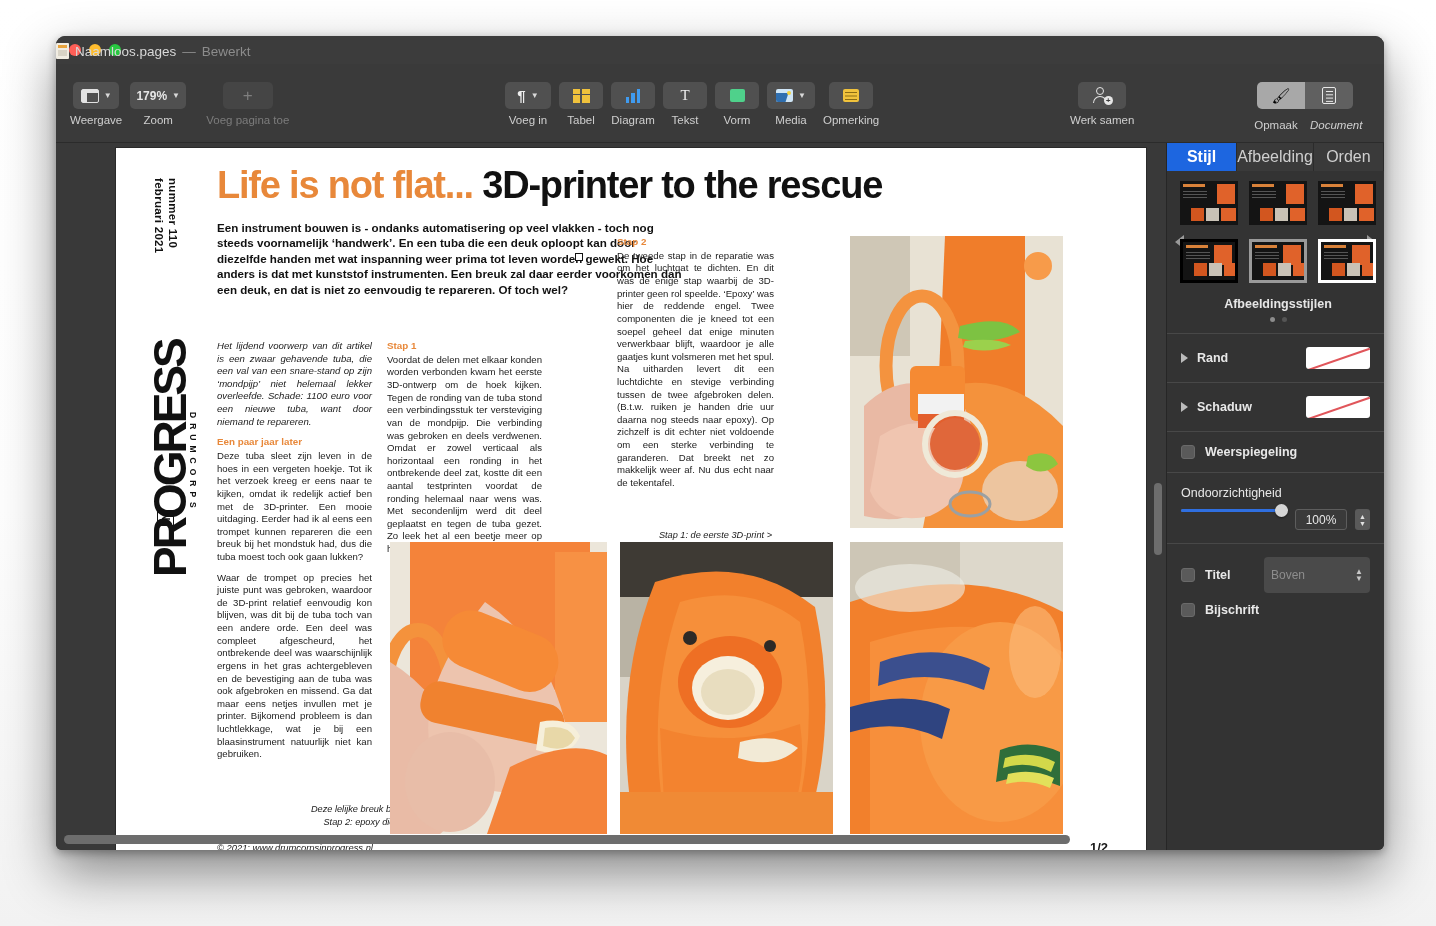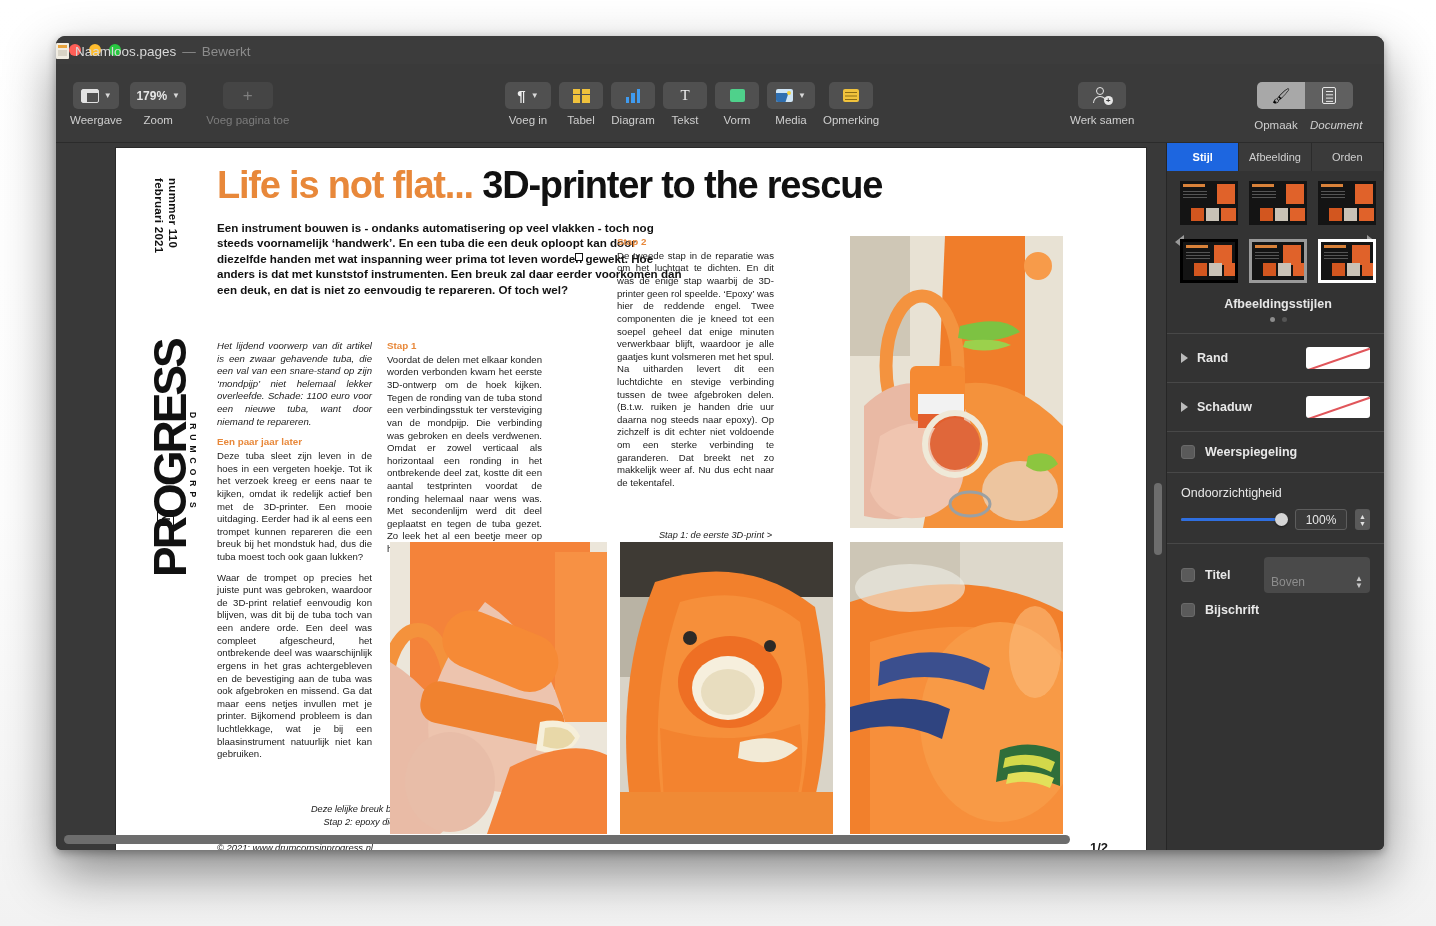--- a/index.html
+++ b/index.html
@@ -146,21 +146,21 @@
   .footer { position:absolute; left:101px; right:38px; bottom:20px;
             display:flex; align-items:center; font-style:italic; font-size:9.4px; color:#1b1b1b; }
   .footer .pg { position:absolute; left:0; right:0; text-align:right;
                 font-style:normal; font-weight:700; font-size:13px; }
 
   
   .inspector { position:absolute; right:0; top:107px; width:218px; bottom:0;
                background:#333333; border-left:1px solid #262626; }
   .tabs { display:flex; height:28px; background:#3a3a3a; }
   .tab { flex:1; display:flex; align-items:center; justify-content:center;
-         font-size:11px; color:#cfcfcf; border-right:1px solid #2b2b2b; }
+         font-size:16px; color:#cfcfcf; border-right:1px solid #2b2b2b; }
   .tab.active { background:#1d66e0; color:#fff; font-weight:700; }
   .styles { padding:10px 3px 4px 8px; position:relative; }
   .strow { display:flex; justify-content:center; gap:11px; margin-bottom:14px; }
   .thumb { width:58px; height:44px; background:#141414; position:relative; overflow:hidden; }
   .thumb.fr-black { border:3px solid #000; }
   .thumb.fr-grey  { border:3px solid #9a9a9a; }
   .thumb.fr-white { border:3px solid #fff; }
   .mini { position:absolute; inset:0; }
   .mini .t1{position:absolute;left:3px;top:3px;width:22px;height:3px;background:#d9823a;}
   .mini .t2{position:absolute;left:3px;top:10px;width:24px;height:1.3px;background:#555;
@@ -184,33 +184,33 @@
   .disc { width:0;height:0;border-top:5px solid transparent;border-bottom:5px solid transparent;
           border-left:7px solid #bbb; margin-right:9px; }
   .rlabel { font-size:12.5px; color:#e8e8e8; font-weight:700; }
   .swatch { margin-left:auto; width:64px; height:22px; background:#fff; border-radius:3px;
             position:relative; overflow:hidden; }
   .swatch:after { content:""; position:absolute; left:-4px; top:50%; width:76px; height:1.6px;
                   background:#e0555a; transform:rotate(-19deg); }
   .cbox { width:14px; height:14px; border-radius:3px; background:#5a5a5a;
           border:1px solid #6a6a6a; margin-right:10px; }
   .sl-title { font-size:12.5px; color:#e8e8e8; font-weight:400; margin-bottom:9px; }
-  .sl-row { display:flex; align-items:center; gap:8px; }
+  .sl-row { display:flex; gap:8px; }
   .track { flex:1; height:3px; background:#6a6a6a; border-radius:2px; position:relative; }
   .track .fill { position:absolute; left:0; top:0; height:3px; width:92%;
                  background:#2f6fe0; border-radius:2px; }
   .track .knob { position:absolute; left:89%; top:-5px; width:13px;height:13px;border-radius:50%;
                  background:#d5d5d5; box-shadow:0 1px 2px rgba(0,0,0,.5); }
   .numfld { width:52px; height:21px; background:#3a3a3a; border:1px solid #5d5d5d; border-radius:3px;
             color:#e8e8e8; font-size:12px; display:flex; align-items:center; justify-content:center; }
   .stepper { width:15px; height:21px; background:#5a5a5a; border-radius:3px; color:#e2e2e2;
              font-size:7px; display:flex; flex-direction:column; align-items:center;
              justify-content:center; line-height:7px; }
   .popup { margin-left:auto; width:106px; height:21px; background:#4a4a4a; border-radius:4px;
-           display:flex; align-items:flex-start; padding:18px 7px; color:#8d8d8d; font-size:12px; }
+           display:flex; align-items:center; padding:18px 7px; color:#8d8d8d; font-size:12px; }
   .popup .pchev { margin-left:auto; font-size:8px; line-height:7px; color:#c8c8c8;
                   display:flex; flex-direction:column; }
 </style>
 </head>
 <body>
 
 <div id="root">
 
   <div id="window">
 

